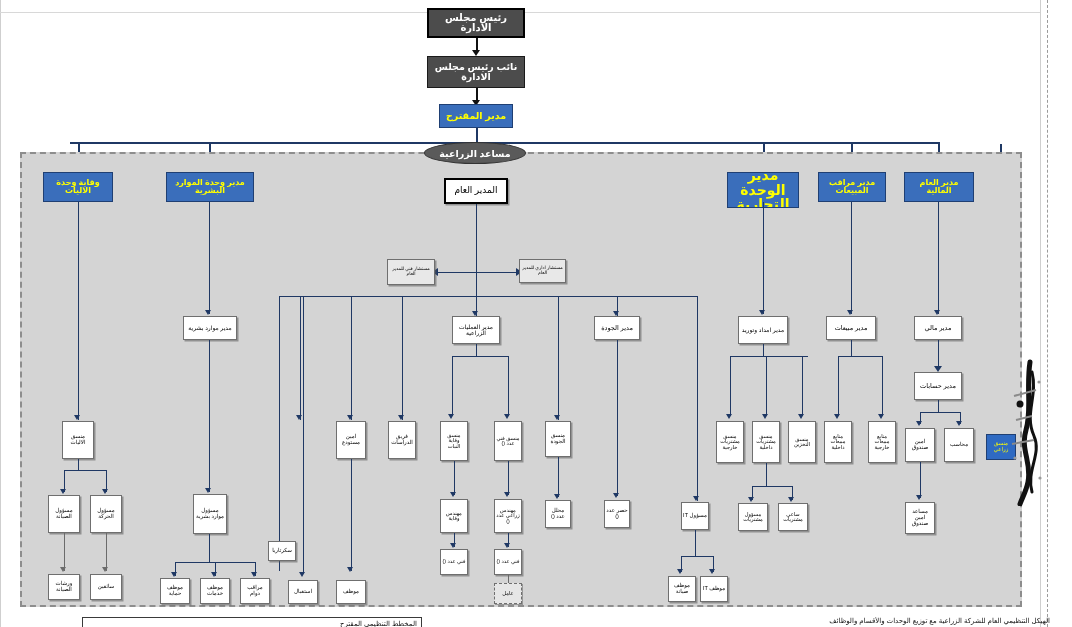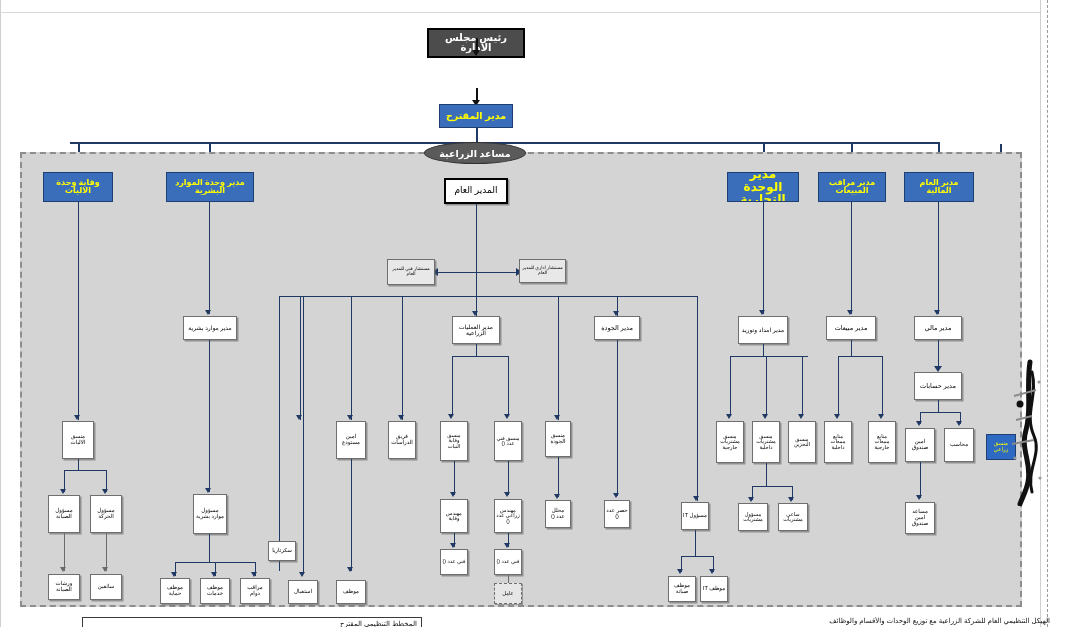--- a/index.html
+++ b/index.html
@@ -28,21 +28,21 @@
     display:flex;align-items:center;justify-content:center;text-align:center;
     line-height:1.05;color:#000;background:#ffffff;
     border:1px solid #6f6f6f;
     box-shadow:1.5px 1.5px 0 rgba(90,90,90,.55);
     padding:1px;
     overflow:hidden;
     direction:rtl;
   }
   .node span{display:block;width:100%;}
   .n-dark{background:#4c4c4c;color:#ffffff;border:1px solid #1a1a1a;box-shadow:none;}
-  .n-black-border{border:2px solid #000;box-shadow:none;margin-top:20px;}
+  .n-black-border{border:2px solid #000;box-shadow:none;}
   .n-blue{background:#3a6ebb;color:#ffff00;border:1px solid #1f3f73;font-weight:bold;box-shadow:none;}
   .n-blue-plain{background:#2f6ac2;color:#ffff00;border:1px solid #1f3f73;box-shadow:none;}
   .n-dashed{border:1px dashed #6f6f6f;background:#e6e6e6;box-shadow:1px 1px 0 rgba(90,90,90,.5);}
   .n-grey-fill{background:#e8e8e8;}
 
   .ellipse{
     position:absolute;box-sizing:border-box;
     display:flex;align-items:center;justify-content:center;text-align:center;
     background:#5a5a5a;color:#ffffff;border-radius:50%;
     border:1px solid #333;direction:rtl;
@@ -87,20 +87,23 @@
   <div class="page-edge-right"></div>
   <div class="page-rule-top"></div>
   <div class="page-dash-right"></div>
 
   <div class="node n-dark n-black-border" style="left:427px;top:8px;width:98px;height:30px;font-size:10px;font-weight:bold;">
     <span>رئيس مجلس الادارة</span>
   </div>
   <div class="ln ln-v ln-dark" style="left:476px;top:38px;height:14px;width:2px;"></div>
   <div class="arw arw-down-dark" style="left:472px;top:50px;"></div>
 
+  <div class="node n-dark" style="left:427px;top:56px;width:98px;height:32px;font-size:9.5px;font-weight:bold;">
+    <span>نائب رئيس مجلس الادارة</span>
+  </div>
   <div class="ln ln-v ln-dark" style="left:476px;top:88px;height:14px;width:2px;"></div>
   <div class="arw arw-down-dark" style="left:472px;top:100px;"></div>
 
   <div class="node n-blue" style="left:439px;top:104px;width:74px;height:24px;font-size:9.5px;">
     <span>مدير المقترح</span>
   </div>
 
   <div class="ln ln-v" style="left:476px;top:128px;height:14px;width:2px;"></div>
 
   <div class="ln ln-h" style="left:70px;top:142px;width:870px;height:2px;"></div>
@@ -129,21 +132,21 @@
 
   <div class="node n-blue" style="left:43px;top:172px;width:70px;height:30px;font-size:8px;">
     <span>وقاية وحدة الاليات</span>
   </div>
   <div class="node n-blue" style="left:166px;top:172px;width:88px;height:30px;font-size:8px;">
     <span>مدير وحدة الموارد البشرية</span>
   </div>
   <div class="node" style="left:444px;top:178px;width:64px;height:26px;font-size:9px;border:2px solid #000;">
     <span>المدير العام</span>
   </div>
-  <div class="node n-blue" style="left:727px;top:172px;width:72px;height:30px;font-size:12px;">
+  <div class="node n-blue" style="left:727px;top:172px;width:72px;height:36px;font-size:14px;">
     <span>مدير الوحدة التجارية</span>
   </div>
   <div class="node n-blue" style="left:818px;top:172px;width:68px;height:30px;font-size:8px;">
     <span>مدير مراقب المبيعات</span>
   </div>
   <div class="node n-blue" style="left:904px;top:172px;width:70px;height:30px;font-size:8px;">
     <span>مدير العام المالية</span>
   </div>
 
   <div class="ln ln-v" style="left:476px;top:204px;height:92px;width:1px;"></div>

